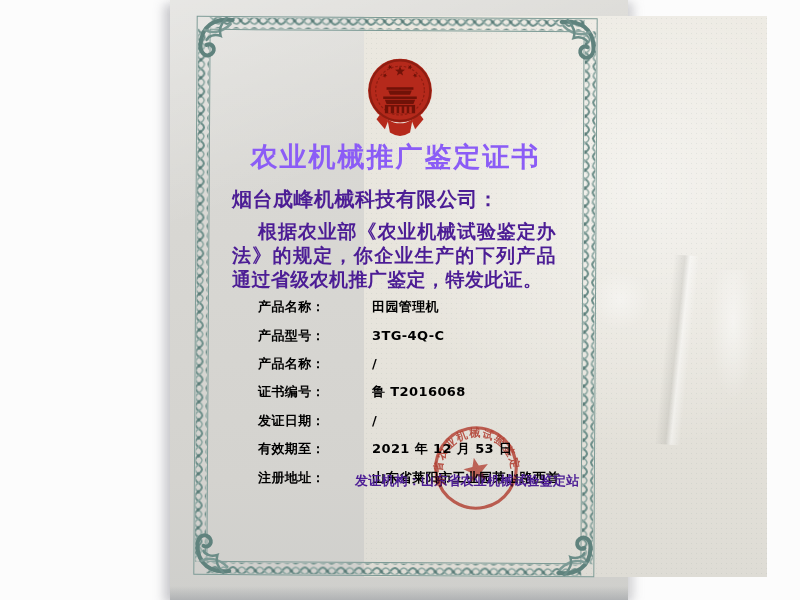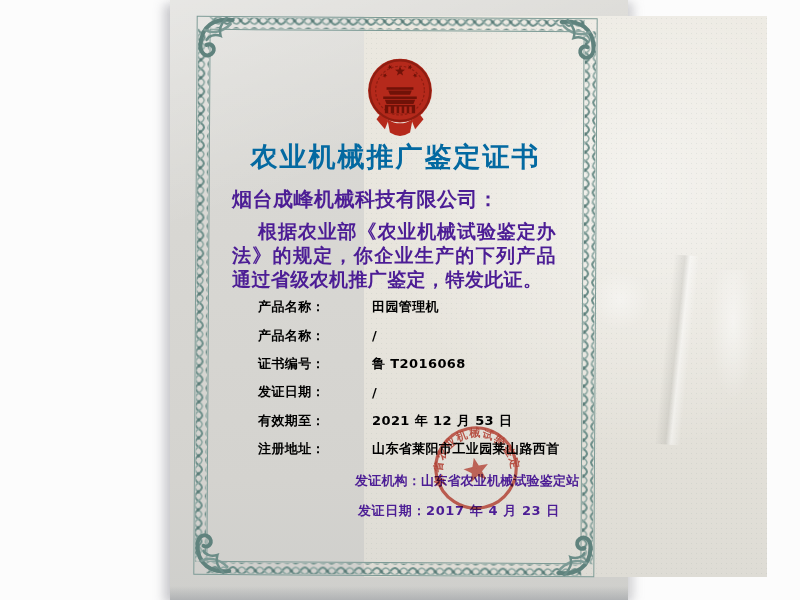--- a/index.html
+++ b/index.html
@@ -44,21 +44,21 @@
   .crease2{position:absolute;left:540px;top:270px;width:46px;height:130px;
     background:radial-gradient(ellipse at 50% 40%, rgba(255,255,255,.5), rgba(0,0,0,0) 70%);}
   .crease3{position:absolute;left:420px;top:270px;width:60px;height:60px;
     background:radial-gradient(ellipse at 50% 50%, rgba(255,255,255,.4), rgba(0,0,0,0) 70%);}
   .frame-svg{position:absolute;left:194px;top:16px;transform:rotate(.35deg);}
   
   .txt{position:absolute;color:#4c1d95;}
   .emblem{position:absolute;left:362px;top:57px;width:76px;height:84px;}
   .title{
     left:207px;top:139px;width:377px;text-align:center;
-    font-size:27px;font-weight:700;letter-spacing:2px;color:#0369a1;
+    font-size:27px;font-weight:700;letter-spacing:2px;color:#8b5cf6;
   }
   .recipient{left:232px;top:186px;font-size:20px;font-weight:700;letter-spacing:.5px;}
   .body-par{
     left:232px;top:219px;width:324px;font-size:19px;font-weight:600;
     line-height:24px;text-indent:26px;letter-spacing:.4px;text-align:justify;
   }
   .fields{position:absolute;left:258px;top:271px;width:330px;margin-top:22px;}
   .frow{display:flex;align-items:center;height:28.4px;font-size:13px;font-weight:700;letter-spacing:.4px;white-space:nowrap;}
   .frow .val{margin-left:3px;padding-left:44px;}
   .issuer{left:355px;top:472px;font-size:13px;font-weight:700;letter-spacing:.2px;white-space:nowrap;}
@@ -140,20 +140,24 @@
   <div class="txt title">农业机械推广鉴定证书</div>
   <div class="txt recipient">烟台成峰机械科技有限公司：</div>
   <div class="txt body-par">根据农业部《农业机械试验鉴定办法》的规定，你企业生产的下列产品通过省级农机推广鉴定，特发此证。</div>
 
   <div class="fields">
     <div class="frow">
       <span class="lbl">产品名称：</span>
       <span class="val">田园管理机</span>
     </div>
     <div class="frow">
+      <span class="lbl">产品型号：</span>
+      <span class="val">3TG-4Q-C</span>
+    </div>
+    <div class="frow">
       <span class="lbl">产品名称：</span>
       <span class="val">/</span>
     </div>
     <div class="frow">
       <span class="lbl">证书编号：</span>
       <span class="val">鲁 T2016068</span>
     </div>
     <div class="frow">
       <span class="lbl">发证日期：</span>
       <span class="val">/</span>
@@ -164,23 +168,20 @@
     </div>
     <div class="frow">
       <span class="lbl">注册地址：</span>
       <span class="val">山东省莱阳市工业园莱山路西首</span>
     </div>
   </div>
 
   <div class="txt issuer">
     <span>发证机构：</span><span>山东省农业机械试验鉴定站</span>
   </div>
-  <div class="txt issue-date">
-    <span>发证日期：</span><span>2017 年 4 月 23 日</span>
-  </div>
 
   <svg class="seal" viewBox="0 0 110 110">
     <defs>
       <path id="sealArc" d="M 16,68 A 40,40 0 1 1 94,68" fill="none"></path>
     </defs>
     <circle cx="55" cy="55" r="46" fill="none" stroke="#c43a2c" stroke-width="3.6" opacity=".85"></circle>
     <polygon points="55,43 58.7,52.9 69.3,53.4 61,60 63.8,70.1 55,64.3 46.2,70.1 49,60 40.7,53.4 51.3,52.9" fill="#c43a2c" opacity=".8"></polygon>
     <text font-size="12.5" font-weight="700" fill="#c43a2c" letter-spacing="1.5" opacity=".9" font-family="DejaVu Sans, sans-serif">
       <textPath href="#sealArc" startOffset="50%" text-anchor="middle">山东省农业机械试验鉴定站</textPath>
     </text>

